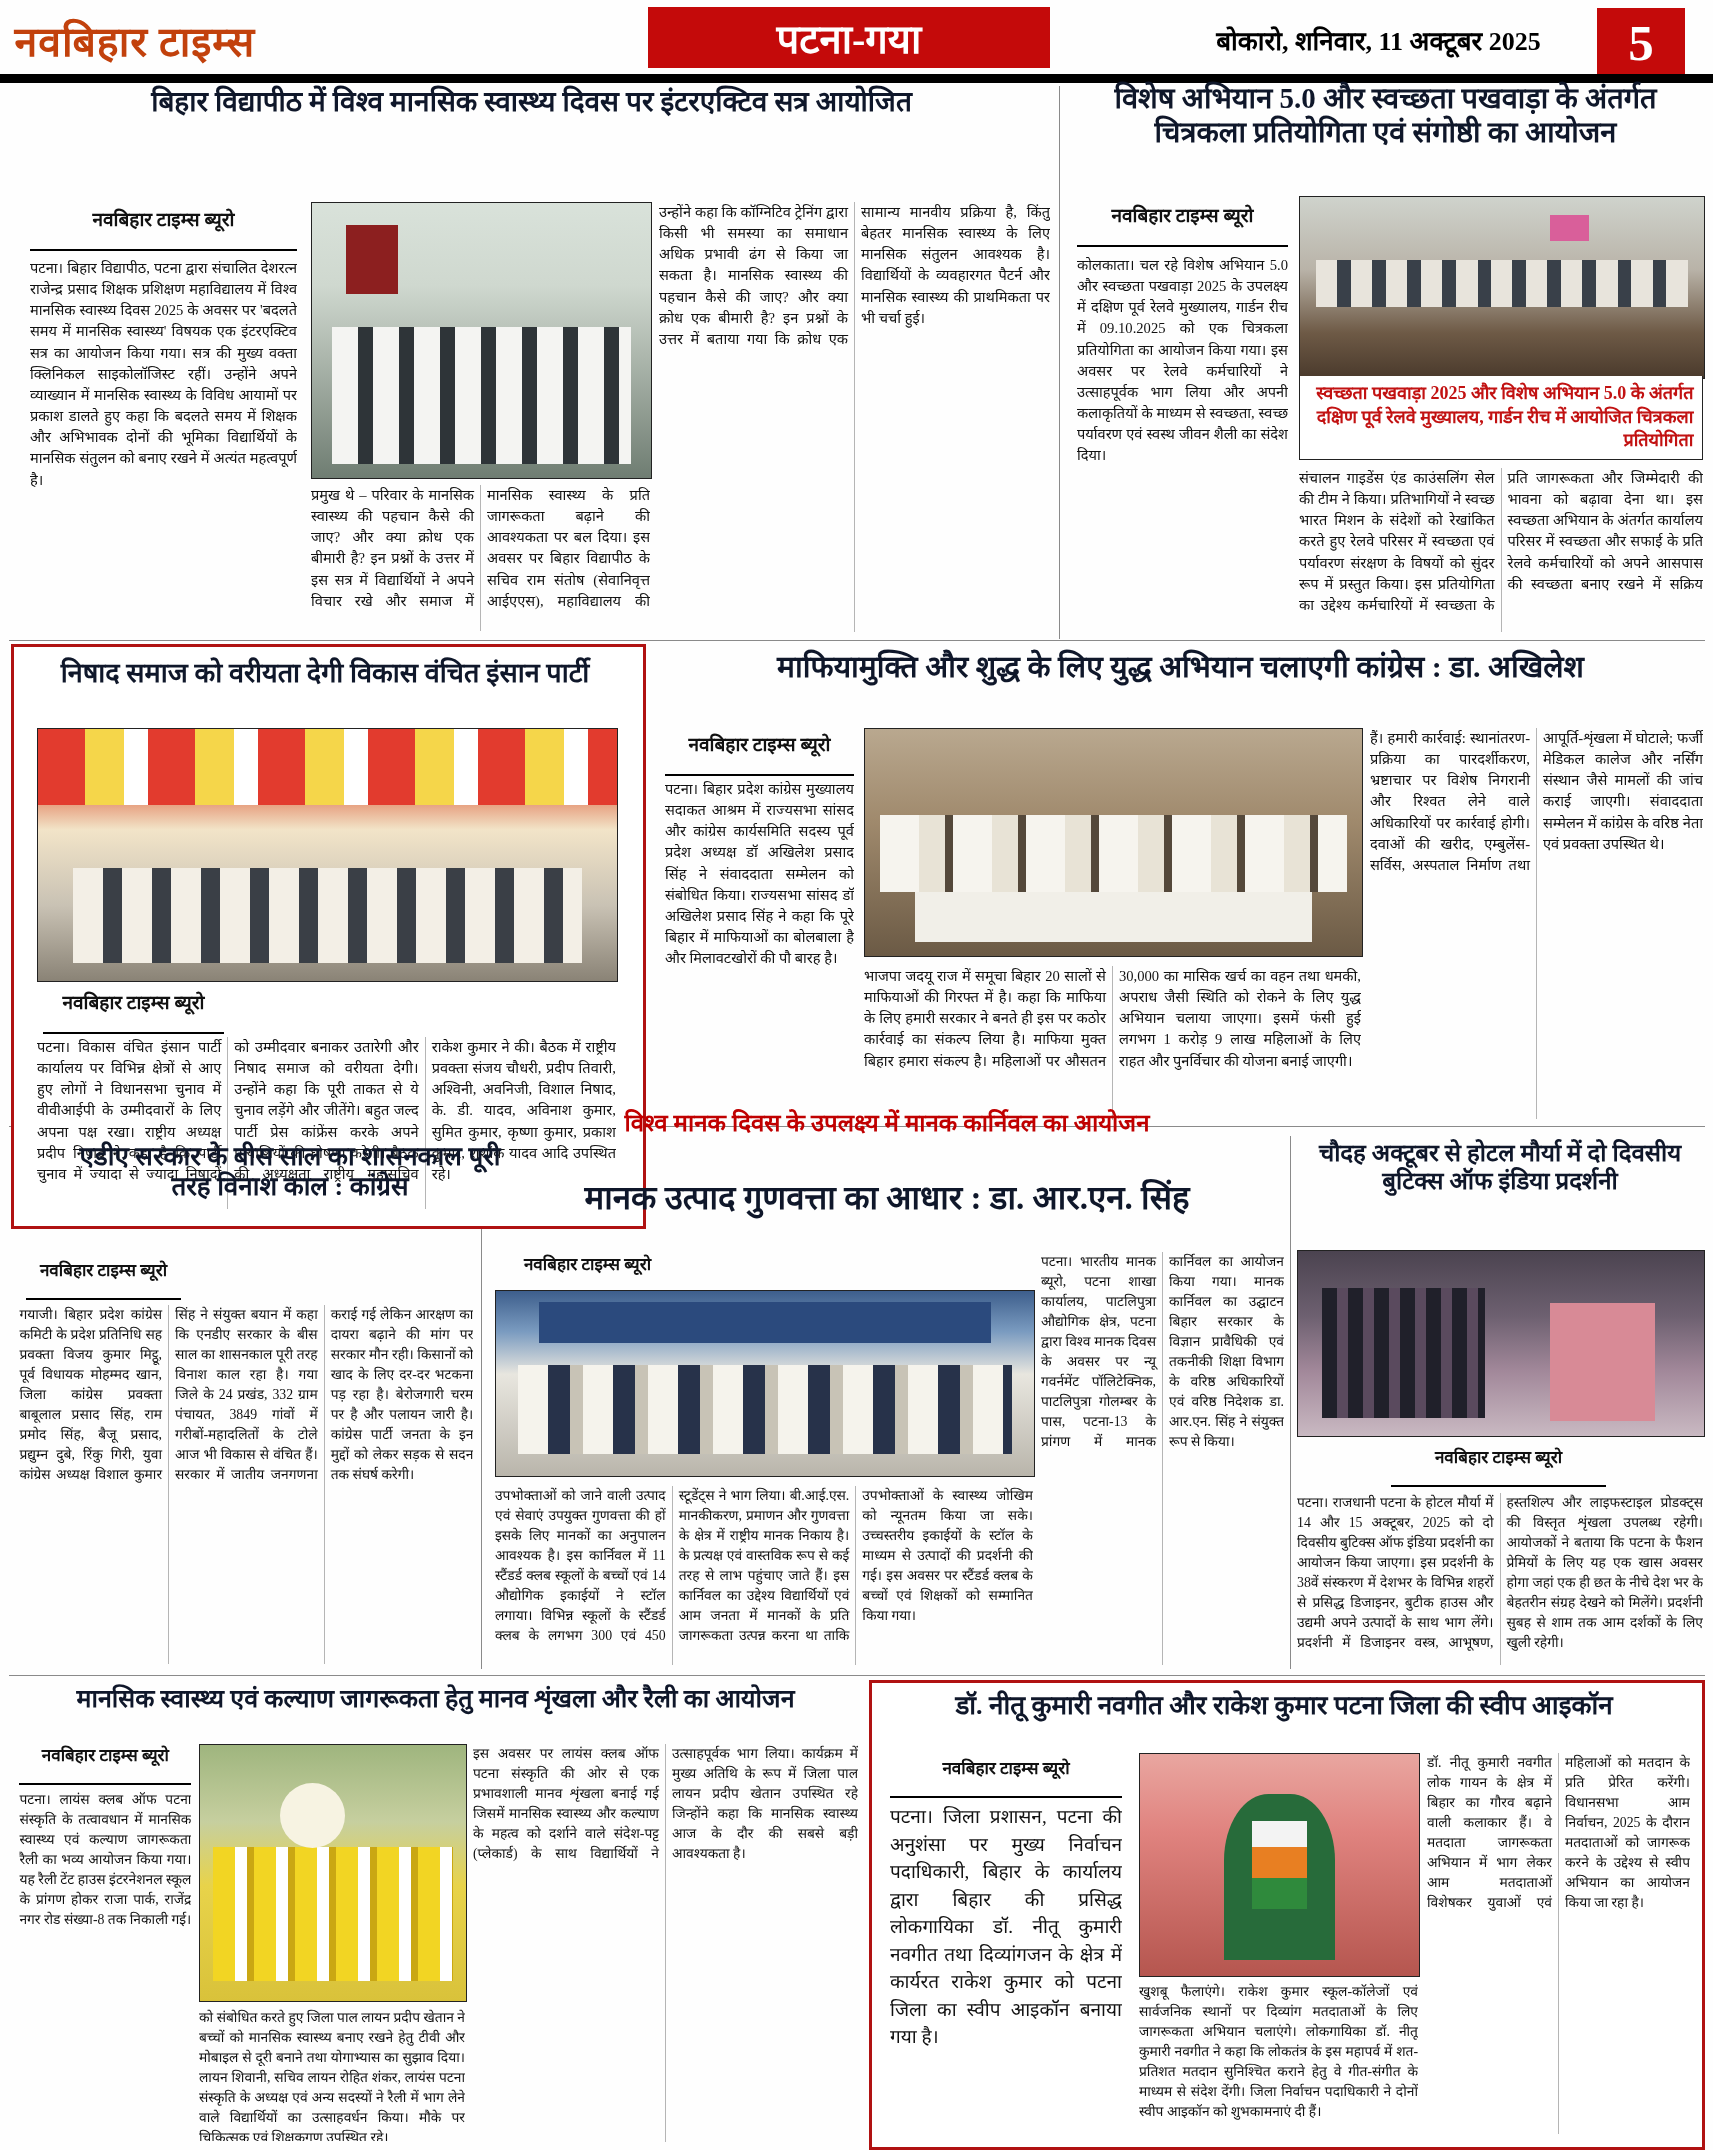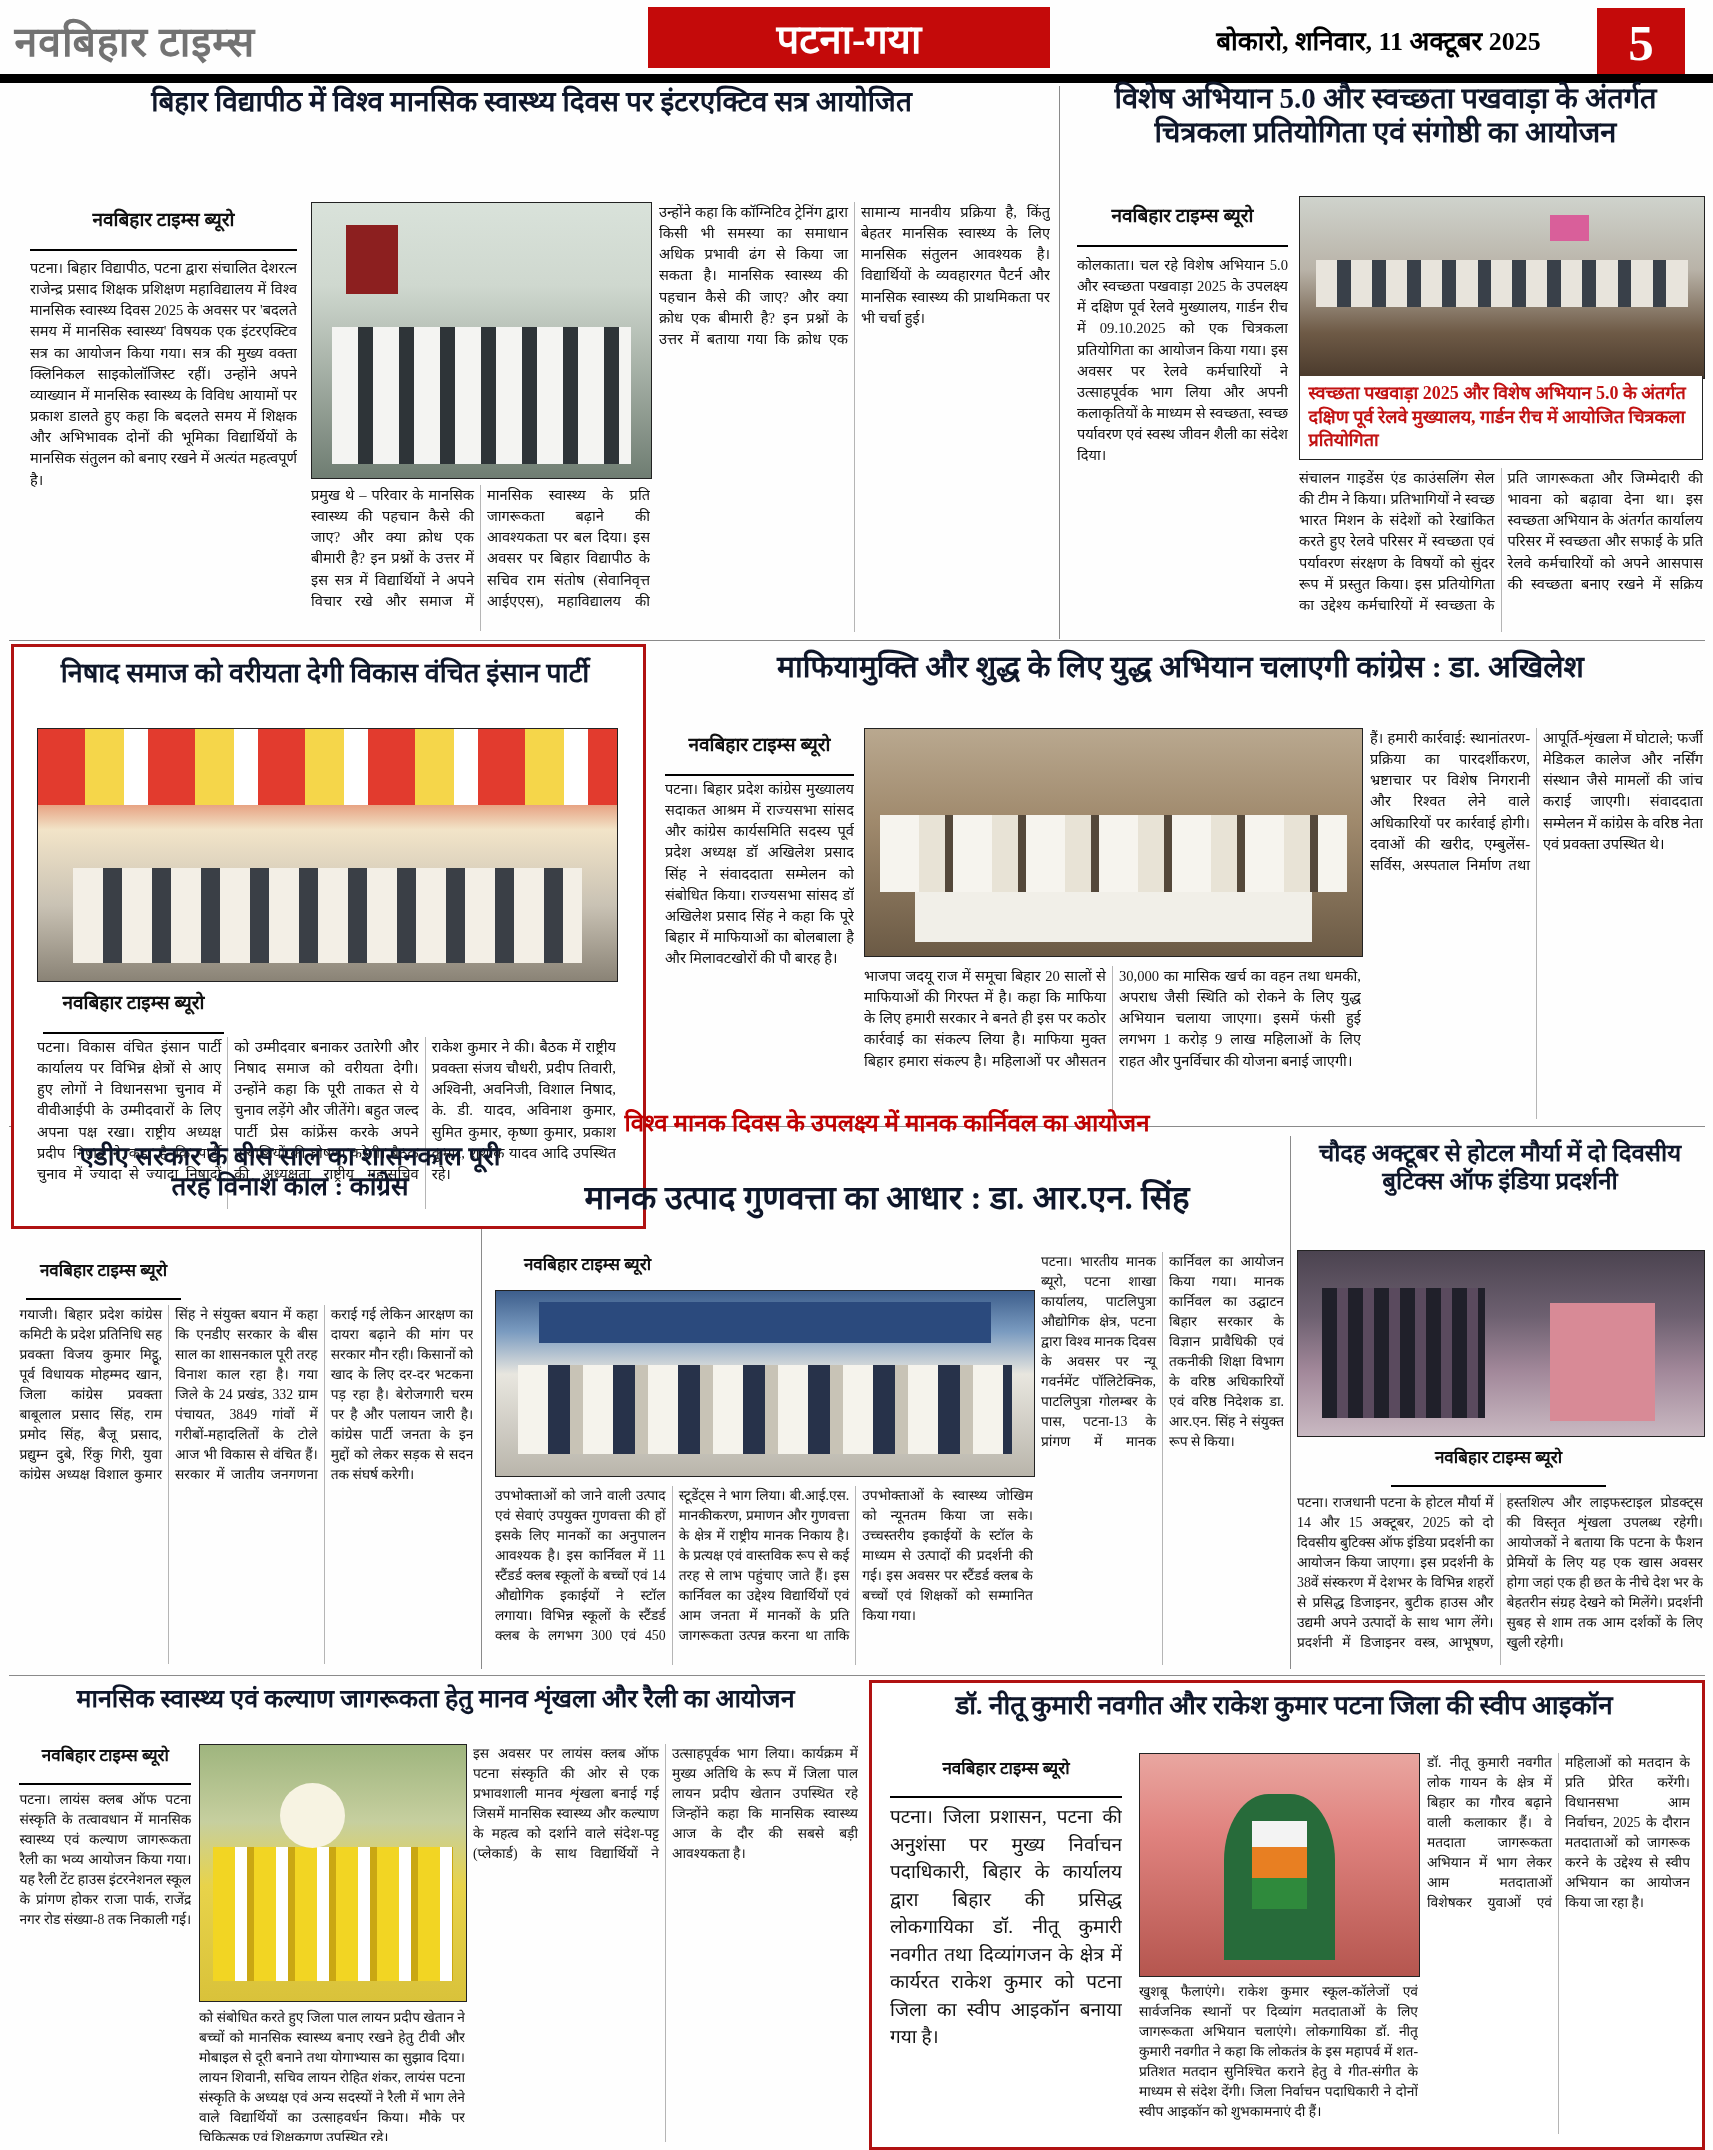--- a/index.html
+++ b/index.html
@@ -1,30 +1,30 @@
 <!DOCTYPE html>
 <html style="font-size:6.9px"><head>
 <meta charset="utf-8">
 <style>
   html,body{margin:0;padding:0;background:#e8e8e8;}
   .page{position:relative;width:1714px;height:2679px;background:#fefefe;overflow:hidden;
         font-family:"Liberation Serif","DejaVu Serif",serif;color:#111;}
   .abs{position:absolute;}
-  .masthead{font-weight:bold;color:#737373;font-size:41px;letter-spacing:0.9px;}
+  .masthead{font-weight:bold;color:#c2410c;font-size:41px;letter-spacing:0.9px;}
   .redbox{background:#c40a0a;color:#fff;font-weight:bold;display:flex;align-items:center;justify-content:center;}
   .datebar{font-weight:bold;font-size:26px;text-align:center;color:#000;}
   .rule{background:#000;}
   .h{font-weight:bold;text-align:center;line-height:1.16;color:#0f172a;}
   .h.red{color:#c00000;}
   .by{font-weight:bold;text-align:center;font-size:19px;border-bottom:2.2px solid #000;padding-bottom:17px;}
   .body{font-size:14.6px;line-height:1.45;text-align:justify;overflow:hidden;}
   .cols2{column-count:2;column-gap:13px;column-rule:0.4px solid #b5b5b5;}
   .cols3{column-count:3;column-gap:13px;column-rule:0.4px solid #b5b5b5;}
   .photo{border:1.7px solid #222;overflow:hidden;}
-  .cap{color:#c21212;font-weight:bold;text-align:left;font-size:18px;line-height:1.3;
+  .cap{color:#c21212;font-weight:bold;text-align:right;font-size:18px;line-height:1.3;
        background:#fff;border:1.7px solid #222;border-top:none;display:flex;align-items:center;justify-content:center;padding:3.4px 8.6px;box-sizing:border-box;}
   .redframe{border:3.4px solid #b01212;background:#fff;}
   .sep{background:#8a8a8a;}
 </style>
 </head>
 <body>
 
 <div class="page">
 
   <div class="abs masthead" style="left:14.6px;top:12px;width:473px;">नवबिहार टाइम्स</div>

